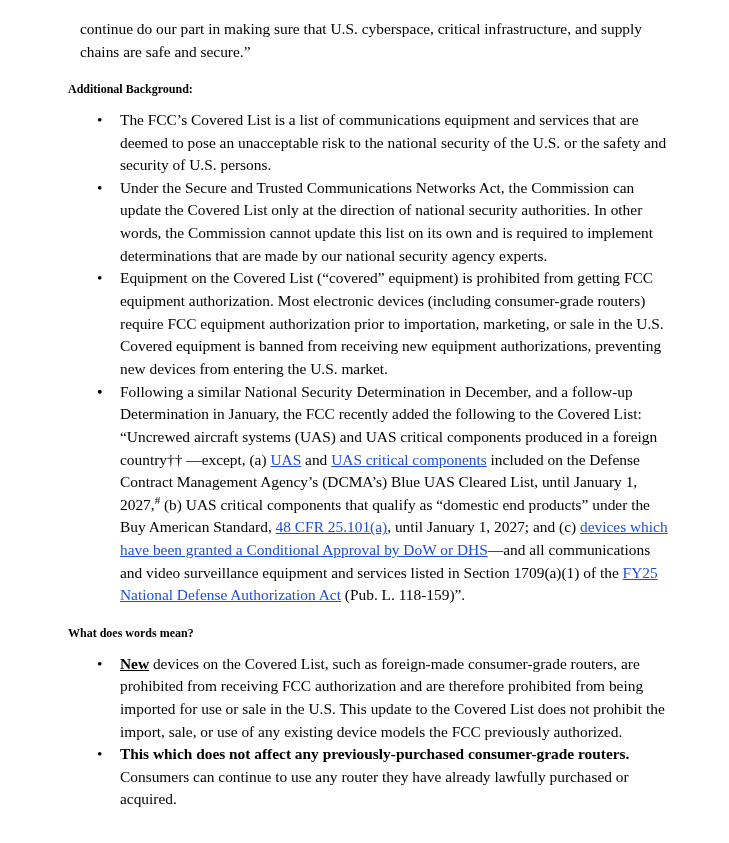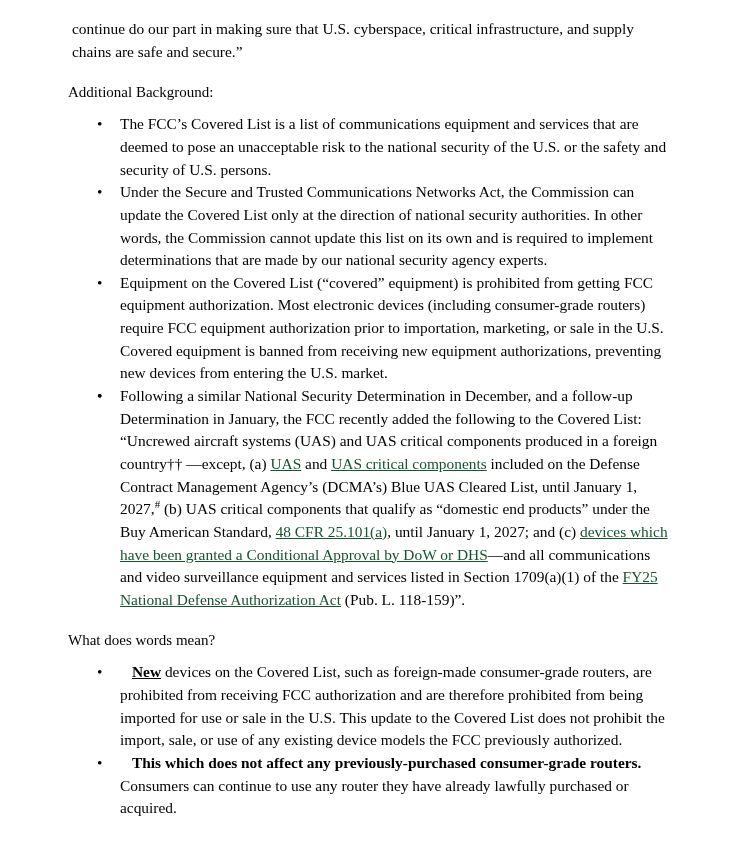--- a/index.html
+++ b/index.html
@@ -14,29 +14,29 @@
     color: #000000;
   }
   .page {
     position: relative;
     width: 729px;
     height: 843px;
     box-sizing: border-box;
     padding: 18px 60px 0 68px;
   }
   p.body-text {
-    margin: 0 0 0 4px;
+    margin: 0 0 0 12px;
     font-size: 15.4px;
     line-height: 1.47;
     text-align: left;
   }
   .section-head {
     margin: 18px 0 10px 0;
-    font-size: 15px;
-    font-weight: normal;
+    font-size: 12px;
+    font-weight: bold;
     line-height: 1.47;
   }
   ul.bullets {
     margin: 0;
     padding: 0;
     list-style: none;
   }
   ul.bullets > li {
     position: relative;
     padding-left: 52px;
@@ -45,28 +45,27 @@
     line-height: 1.47;
   }
   ul.bullets > li .dot {
     position: absolute;
     left: 29px;
     top: 0;
     font-size: 15.4px;
     line-height: 1.47;
   }
   a.doclink {
-    color: #14532d;
+    color: #1d4ed8;
   }
   .u {
     text-decoration: underline;
   }
   .b {
     font-weight: bold;
-    margin-left: 12px;
   }
   .sup {
     font-size: 11px;
     vertical-align: super;
     line-height: 0;
   }
 </style>
 </head>
 <body>
 

